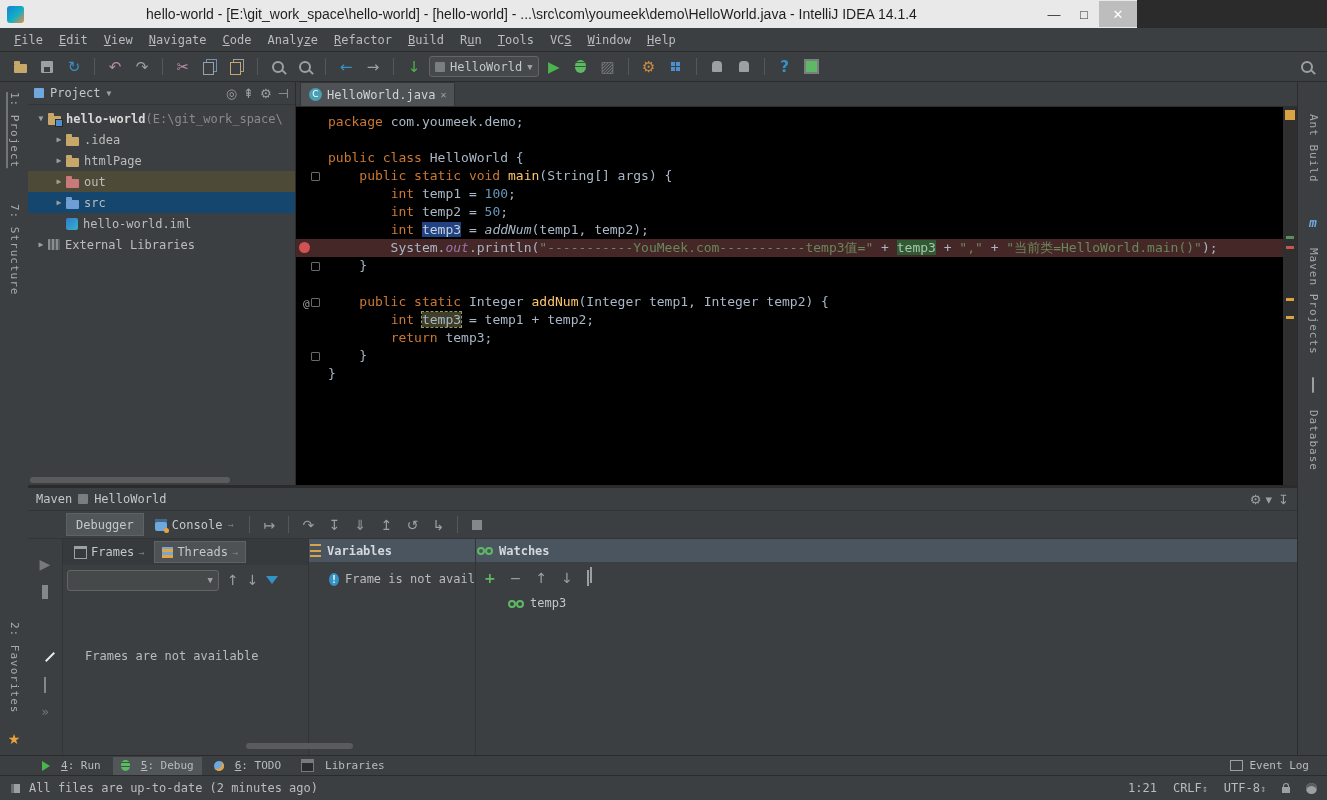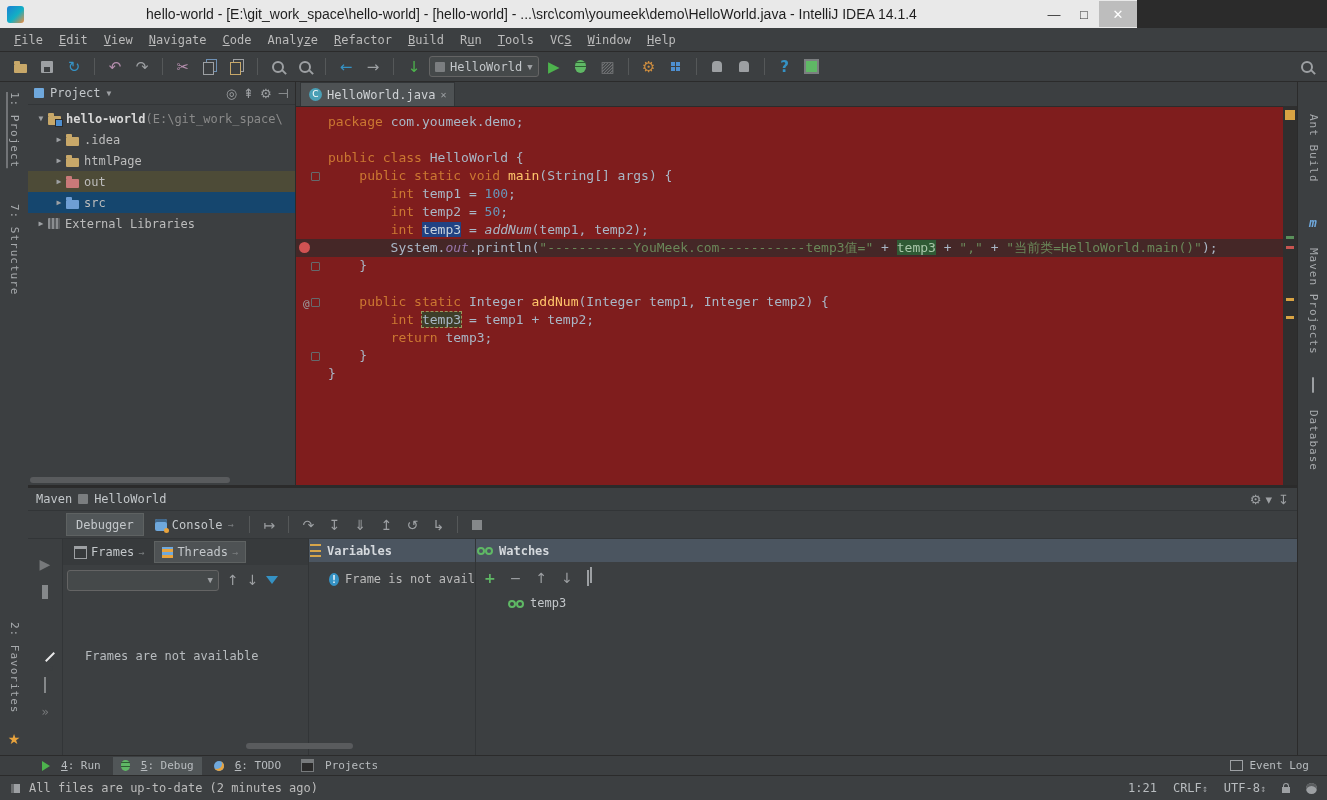--- a/index.html
+++ b/index.html
@@ -75,21 +75,21 @@
   .tree-row.hov{background:#4d4b37;}
   .tw-arrow{width:14px;text-align:center;font-size:8px;color:#9da0a3;flex:0 0 14px;}
   .tree-ic{margin-right:5px;flex:0 0 auto;}
   .tree-label{color:#bcbcbc;}
   .tree-label.b{font-weight:bold;color:#d8d8d8;}
   .tree-suffix{color:#8a8a8a;}
   .ic-iml{width:12px;height:12px;border-radius:2px;background:linear-gradient(135deg,#2f7bd1,#37b2c9);}
   .ic-libs{width:12px;height:11px;background:repeating-linear-gradient(90deg,#8a8d90 0 2px,#5a5d60 2px 4px);border-radius:1px;}
   #tree-hscroll{left:30px;top:477px;width:200px;height:6px;background:#595b5d;border-radius:3px;}
   
-  #editor{left:296px;top:82px;width:1001px;height:403px;background:#7f1d1d;}
+  #editor{left:296px;top:82px;width:1001px;height:403px;background:#000000;}
   #tabbar{height:24px;background:#3c3f41;border-bottom:1px solid #2b2b2b;display:flex;align-items:flex-end;}
   .etab{height:23px;background:#4e5254;display:flex;align-items:center;gap:5px;padding:0 8px;color:#d0d3d6;
         border:1px solid #323537;border-bottom:none;margin-left:4px;}
   .ic-class{width:13px;height:13px;border-radius:50%;background:#4a9fb5;color:#fff;position:relative;}
   .ic-class::after{content:"C";position:absolute;inset:0;font-size:9px;line-height:13px;text-align:center;font-family:"DejaVu Sans",sans-serif;}
   .tab-close{color:#9da0a3;font-size:10px;}
   #code{position:relative;padding-top:6px;}
   .code-line{height:18px;line-height:18px;display:flex;font-size:13px;white-space:pre;}
   .code-line .gutter{width:26px;flex:0 0 26px;position:relative;}
   .code-line .ctext{padding-left:6px;}
@@ -312,20 +312,25 @@
       <div class="tree-row hov" style="padding-left: 24px;">
         <span class="tw-arrow">▶</span>
         <span class="tree-ic ic-folder excl"></span>
         <span class="tree-label">out</span>
       </div>
       <div class="tree-row sel" style="padding-left: 24px;">
         <span class="tw-arrow">▶</span>
         <span class="tree-ic ic-folder srcf"></span>
         <span class="tree-label">src</span>
       </div>
+      <div class="tree-row" style="padding-left: 24px;">
+        <span class="tw-arrow"></span>
+        <span class="tree-ic ic-iml"></span>
+        <span class="tree-label">hello-world.iml</span>
+      </div>
       <div class="tree-row" style="padding-left: 6px;">
         <span class="tw-arrow">▶</span>
         <span class="tree-ic ic-libs"></span>
         <span class="tree-label">External Libraries</span>
       </div>
     </div>
 </div>
 <div id="tree-hscroll" class="abs"></div>
 
 <div id="editor" class="abs">
@@ -478,21 +483,21 @@
       <span class="twb">
         <span style="display: inline-flex; align-items: center;">
           <span class="ic-todo"></span>
         </span>
         <span><u>6</u>: TODO</span>
       </span>
       <span class="twb">
         <span style="display: inline-flex; align-items: center;">
           <span class="ic-term"></span>
         </span>
-        <span>Projects</span>
+        <span>Libraries</span>
       </span>
     </span>
   <span id="eventlog">
     <span class="ic-monitor"></span>
     <span>Event Log</span>
   </span>
 </div>
 
 <div id="statusbar" class="abs">
   <span class="ic-tw"></span>

